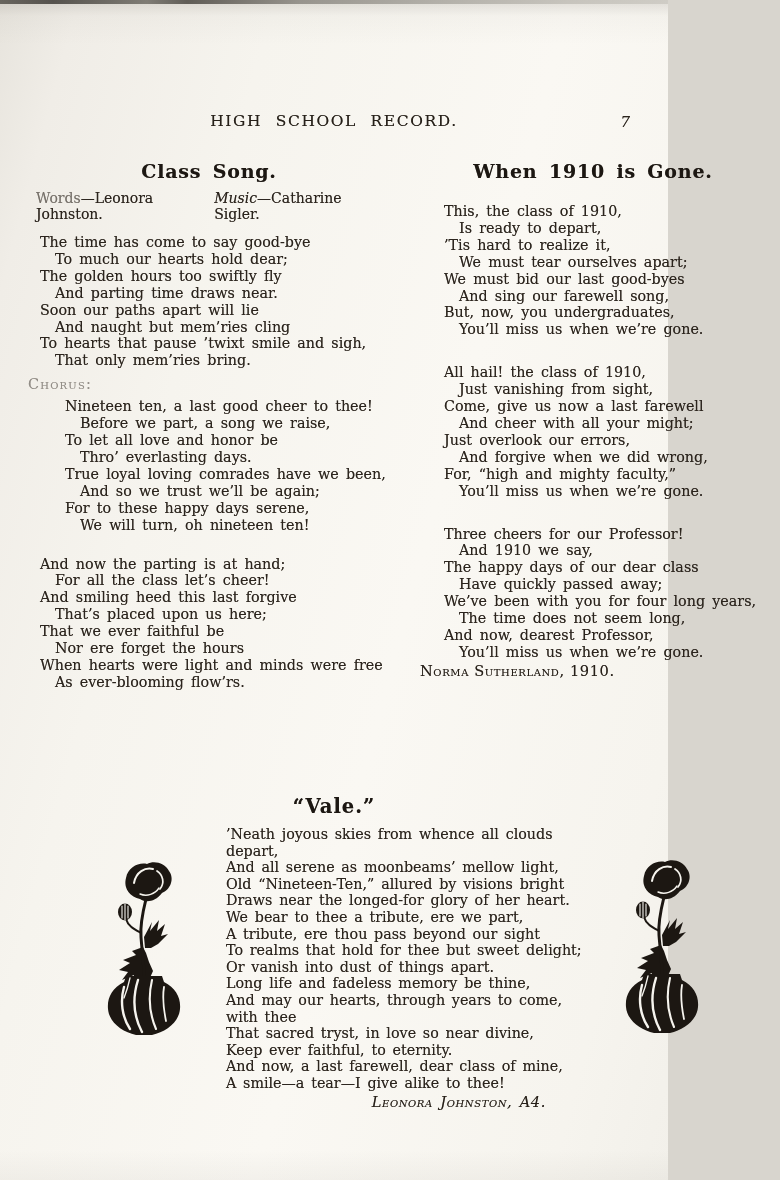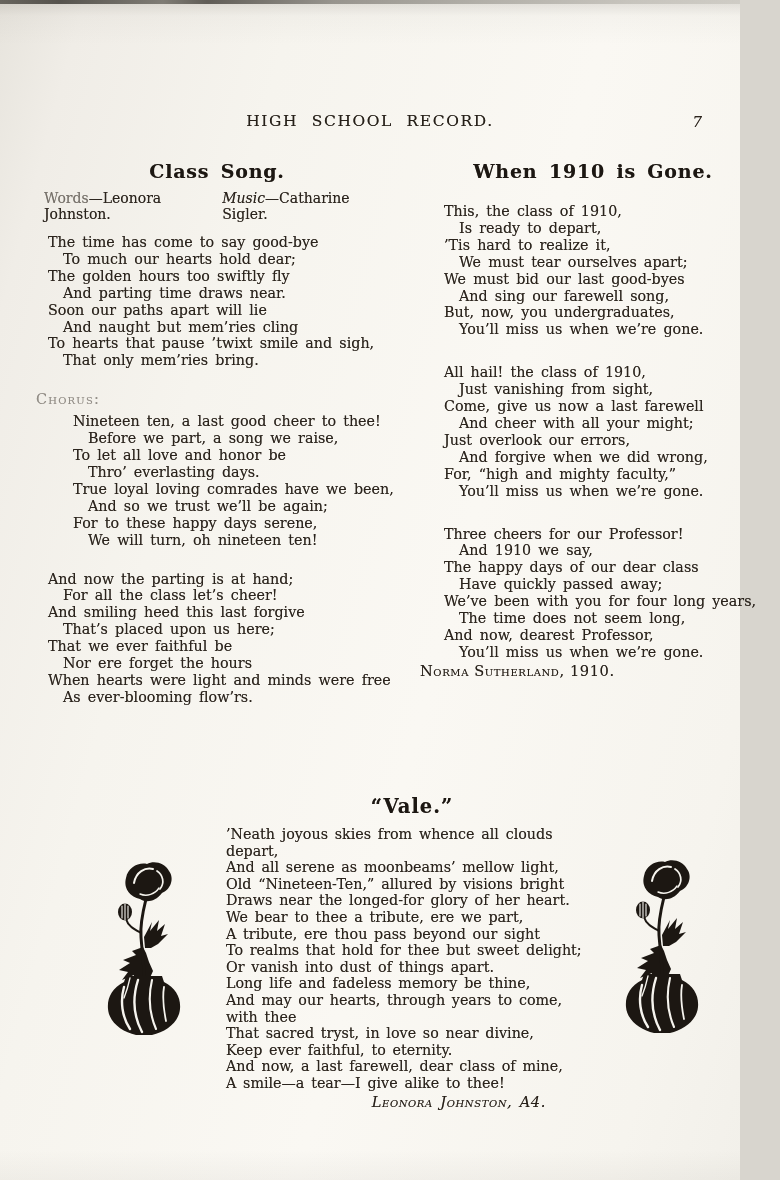--- a/index.html
+++ b/index.html
@@ -3,21 +3,21 @@
 <meta charset="utf-8">
 <style>
   html,body { margin:0; padding:0; }
   body {
     width:780px; height:1180px; overflow:hidden;
     background:#d8d5ce;
     font-family:"DejaVu Serif","Liberation Serif",serif;
     color:#2b241d;
   }
   .page {
-    position:relative; width:740px; height:1180px;
+    position:relative; width:668px; height:1180px;
     background:linear-gradient(105deg,#e7e4dd 0%,#f0ede7 8%,#f6f4ee 28%,#faf8f3 58%,#f6f4ee 88%,#f2f0ea 100%);
     text-rendering:optimizeLegibility;
   }
   .page::before {
     content:""; position:absolute; inset:0; pointer-events:none;
     background:linear-gradient(180deg,rgba(110,105,95,0.20) 0px,rgba(110,105,95,0.04) 16px,rgba(110,105,95,0) 45px),
                linear-gradient(0deg,rgba(120,115,105,0.06) 0px,rgba(120,115,105,0) 30px);
   }
   .scan-edge-top {
     position:absolute; top:0; left:0; width:100%; height:4px;
@@ -29,54 +29,54 @@
   .header-title {
     position:absolute; top:112px; left:0; width:100%;
     text-align:center; font-size:15.5px; letter-spacing:1.6px; word-spacing:7px;
     color:#262019;
   }
   .page-number {
     position:absolute; top:113px; right:38px;
     font-size:15px; font-style:italic; color:#2b241d;
   }
 
-  .col-left  { position:absolute; left:36px;  top:160px; width:362px; }
+  .col-left  { position:absolute; left:28px;  top:160px; width:362px; }
   .col-right { position:absolute; left:420px; top:160px; width:346px; }
 
   .col-title {
     text-align:center; font-size:19px; font-weight:bold;
     letter-spacing:0.8px; word-spacing:4px; margin:0 0 8px 0; color:#1c1712;
   }
   .byline {
     display:flex; justify-content:space-between;
     font-size:14px; margin:0 8px 12px 8px; word-spacing:2px;
   }
   .smudge-italic { filter:blur(0.55px); opacity:0.62; }
 
   .verse { font-size:14.3px; line-height:16.9px; word-spacing:2.6px; }
   .verse .line:nth-child(even) { padding-left:15px; }
   .stanza1 { margin-left:12px; }
   .chorus-label {
     font-variant:small-caps; letter-spacing:1.2px; font-size:14.5px;
-    opacity:0.48; filter:blur(0.5px); margin:22px 0 6px 0;
+    opacity:0.48; filter:blur(0.5px); margin:7px 0 6px 0;
   }
   .chorus-verse { margin-left:37px; }
   .stanza2 { margin-left:12px; margin-top:22px; }
 
   .r-stanza { margin-left:24px; margin-top:21px; }
   .r-stanza + .r-stanza { margin-top:26px; }
   .signature {
     font-variant:small-caps; letter-spacing:0.6px; font-size:14.6px;
     text-align:left; margin:1px 28px 0 0; color:#261f18;
   }
 
   .vale-title {
     position:absolute; top:795px; left:0; width:100%;
     text-align:center; font-size:19.5px; font-weight:bold;
-    letter-spacing:1px; word-spacing:3px; margin:0; color:#1c1712;padding-left:42px;
+    letter-spacing:1px; word-spacing:3px; margin:0; color:#1c1712;
   }
   .vale-poem {
     position:absolute; left:226px; top:826px; width:362px;
     font-size:14.3px; line-height:16.6px; word-spacing:2.2px;
   }
   .vale-sig {
     font-variant:small-caps; letter-spacing:0.6px; font-size:14.6px;
     text-align:right; margin:2px 42px 0 0; color:#261f18;font-style:italic;
   }
 

